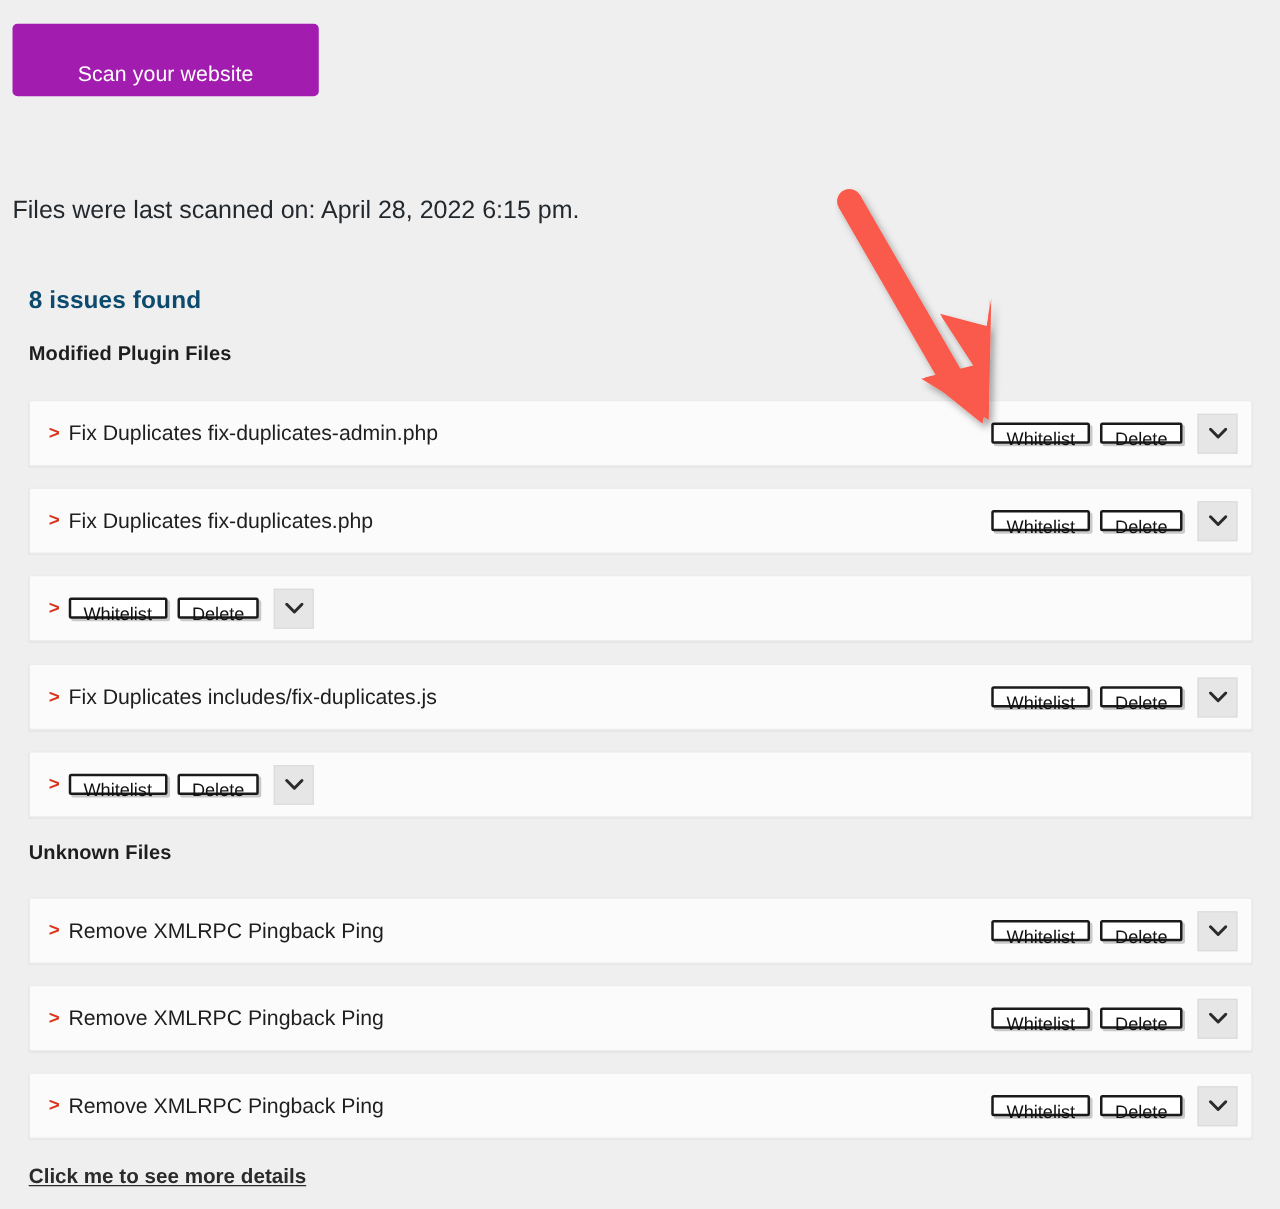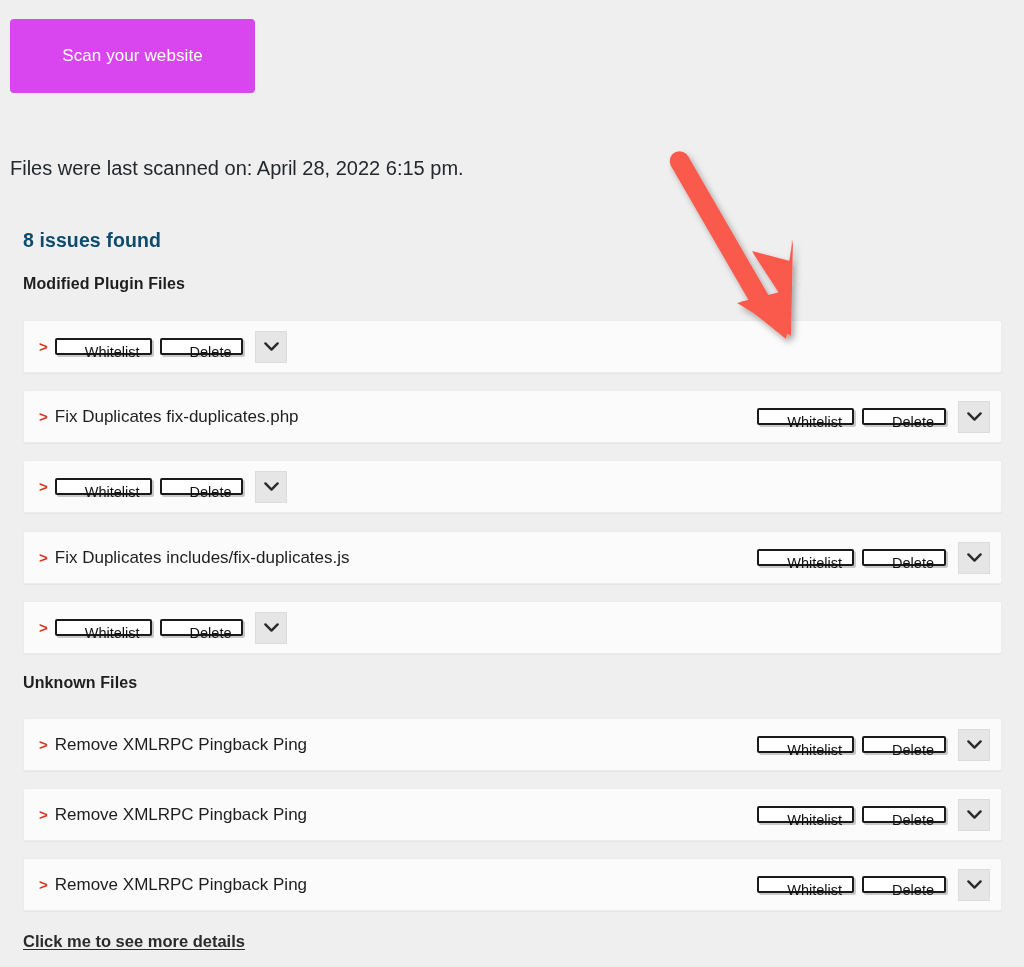--- a/index.html
+++ b/index.html
@@ -20,31 +20,31 @@
     background: #efefef;
     overflow: hidden;
   }
 
   
   .scan-btn {
     position: absolute;
     left: 10px;
     top: 19px;
     width: 245px;
-    height: 74px;
-    background: #d946ef;
+    height: 58px;
+    background: #a21caf;
     color: #ffffff;
     border: none;
     border-radius: 4px;
     font-family: "Liberation Sans", sans-serif;
     font-size: 17px;
     font-weight: 400;
     letter-spacing: .1px;
     cursor: pointer;
-    padding: 0;
+    padding: 12px;
     line-height: 58px;
     text-align: center;
   }
 
   
   .help-link {
     position: absolute;
     left: 10px;
     top: 114px;
     font-size: 16.5px;
@@ -124,21 +124,21 @@
   }
 
   
   .act-btn {
     font-family: "Liberation Sans", sans-serif;
     font-size: 14.5px;
     color: #111111;
     background: #ffffff;
     border: 2px solid #1a1a1a;
     border-radius: 2px;
-    padding: 4px 10px 5px 28px;
+    padding: 4px 10px 5px 10px;
     height: 17px;
     line-height: 16px;
     cursor: pointer;
     box-shadow: 2px 2px 0 0 #c9c9c9;
     white-space: nowrap;
   }
   .chev-box {
     width: 32px;
     height: 32px;
     background: #e6e6e6;
@@ -186,20 +186,21 @@
 
   <div class="issues-found">8 issues found</div>
 
   <div class="section-heading" id="heading-0">Modified Plugin Files</div>
 
   <div class="section-heading" id="heading-1">Unknown Files</div>
 
   <div id="rows-host">
       <div class="file-row" style="top: 320px;">
         <span class="caret">&gt;</span>
+        <span class="fname">Fix Duplicates fix-duplicates-admin.php</span>
         <span class="row-actions">
           <button class="act-btn">Whitelist</button>
           <button class="act-btn">Delete</button>
           <span class="chev-box">
             <svg width="15" height="10" viewBox="0 0 15 10">
               <path d="M1.4 1.4 L7.5 7.6 L13.6 1.4" fill="none" stroke="#2b2b2b" stroke-width="2.4" stroke-linecap="round" stroke-linejoin="round"></path>
             </svg>
           </span>
         </span>
       </div>

